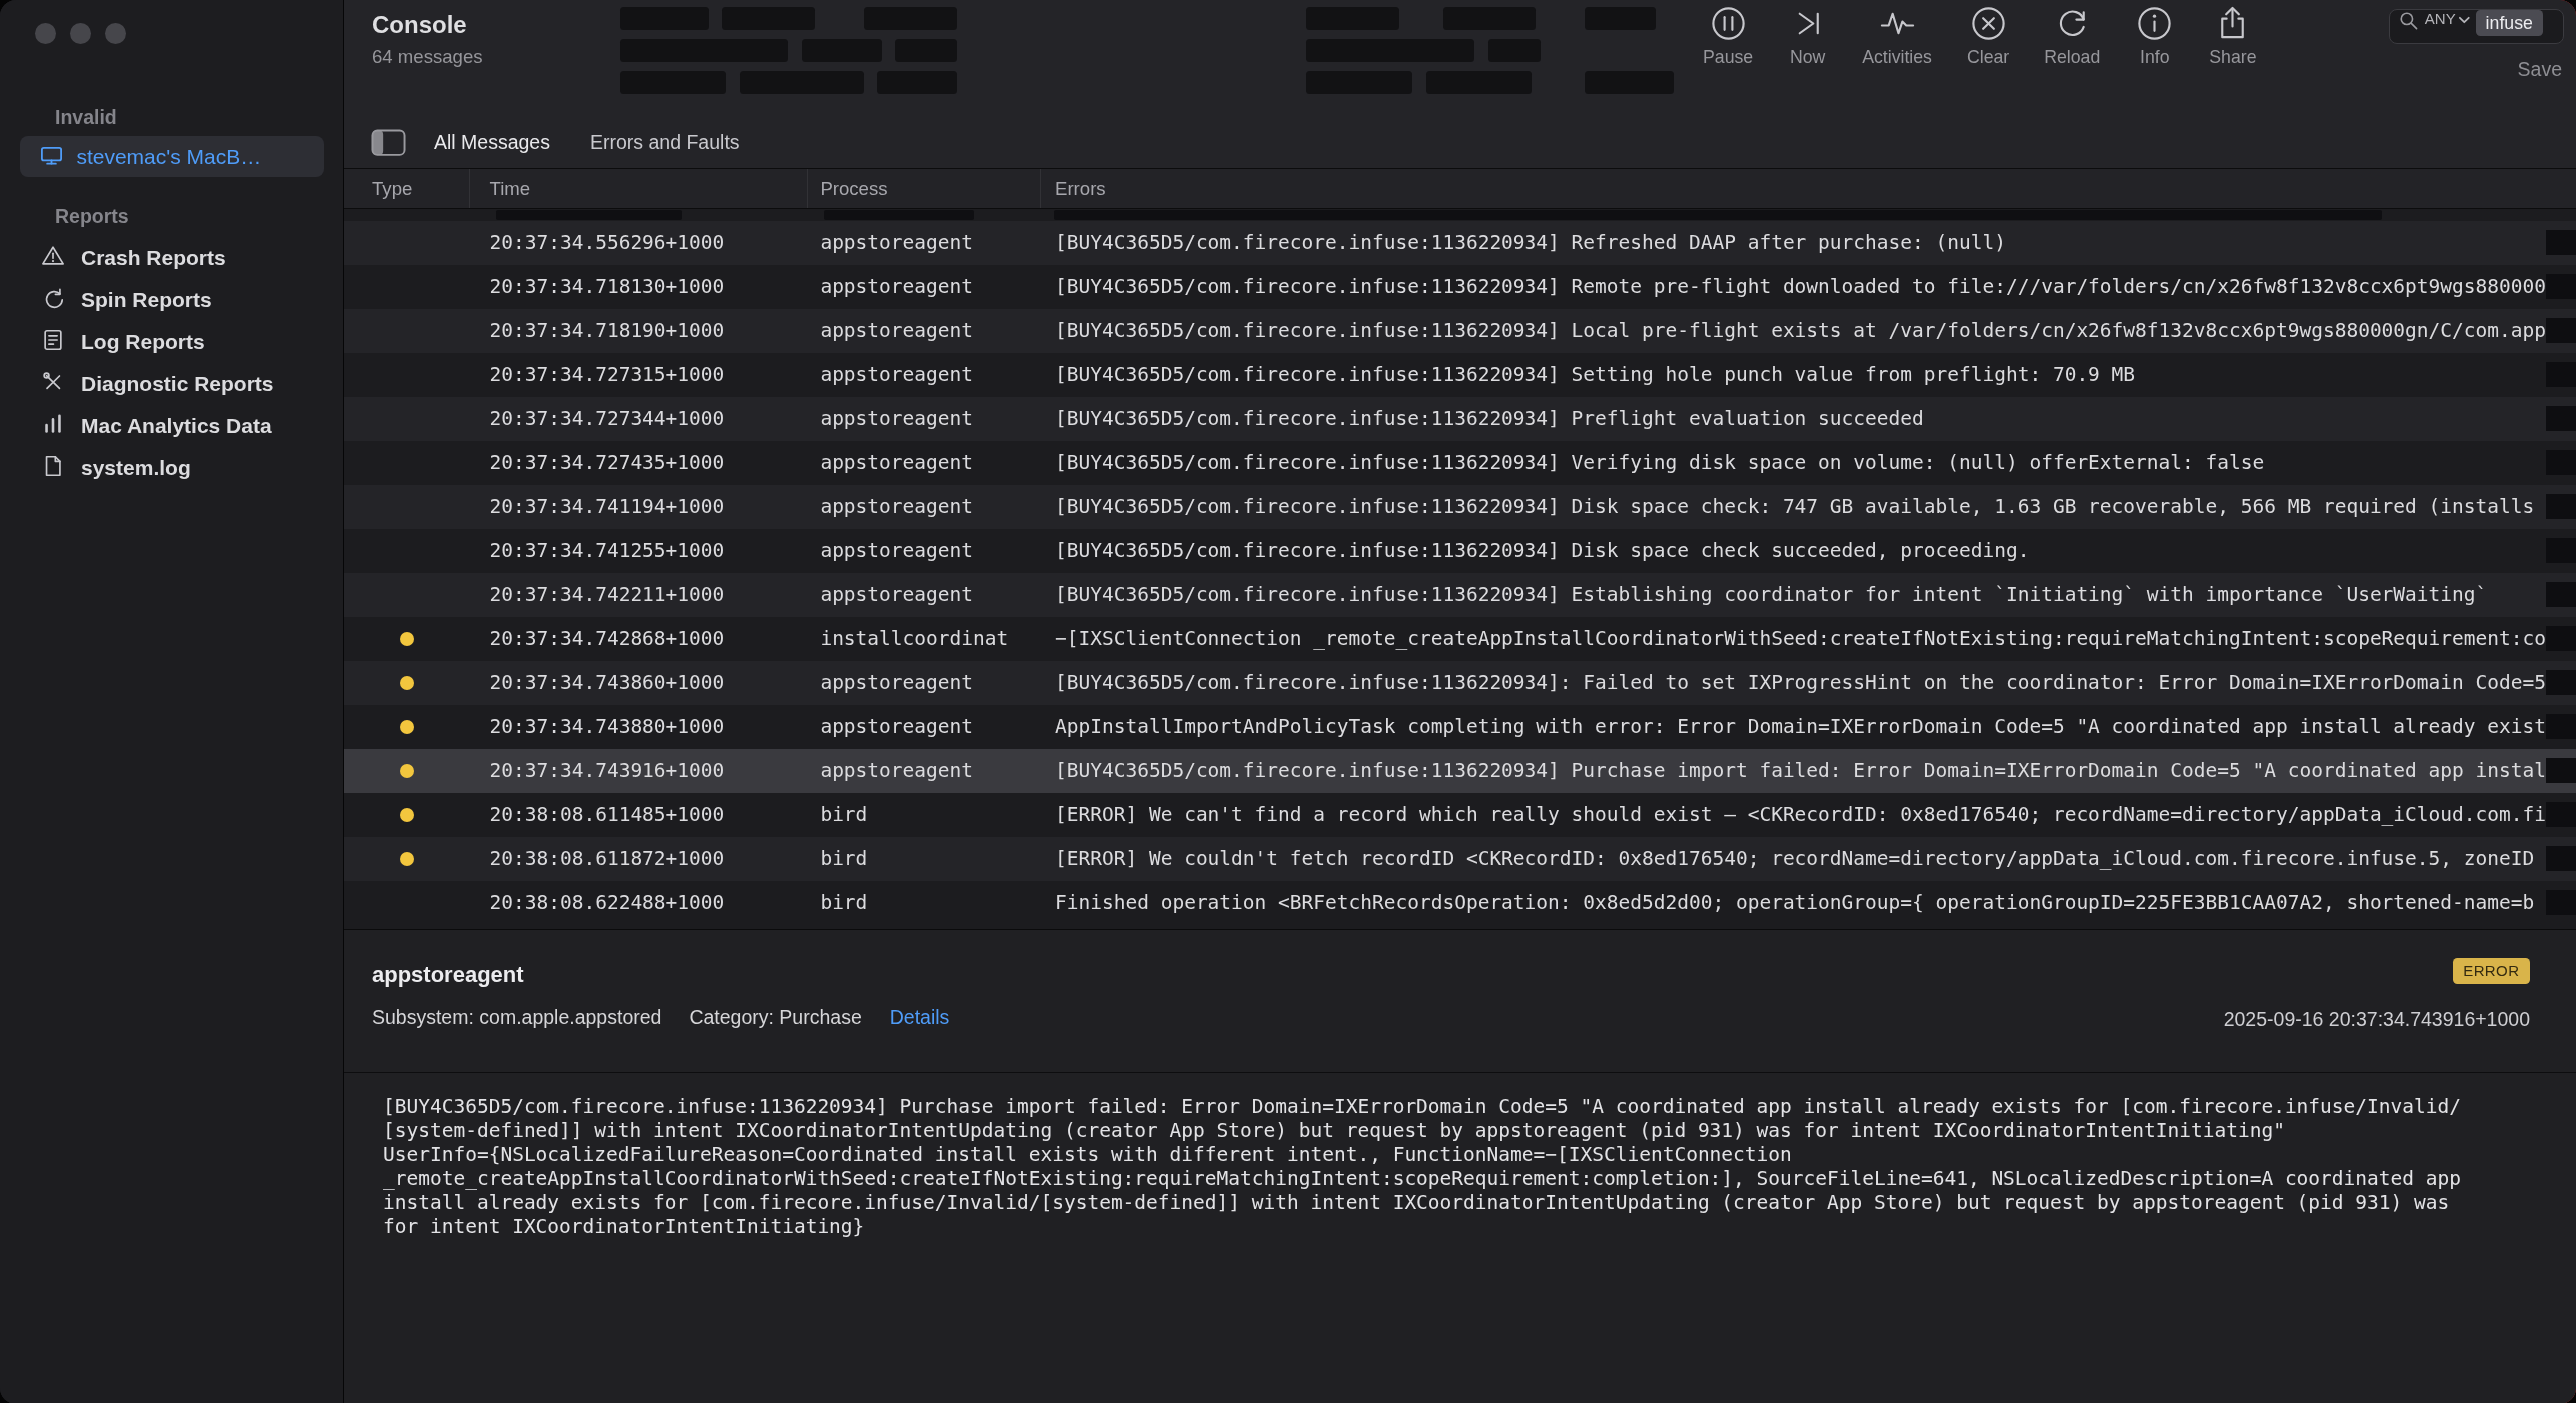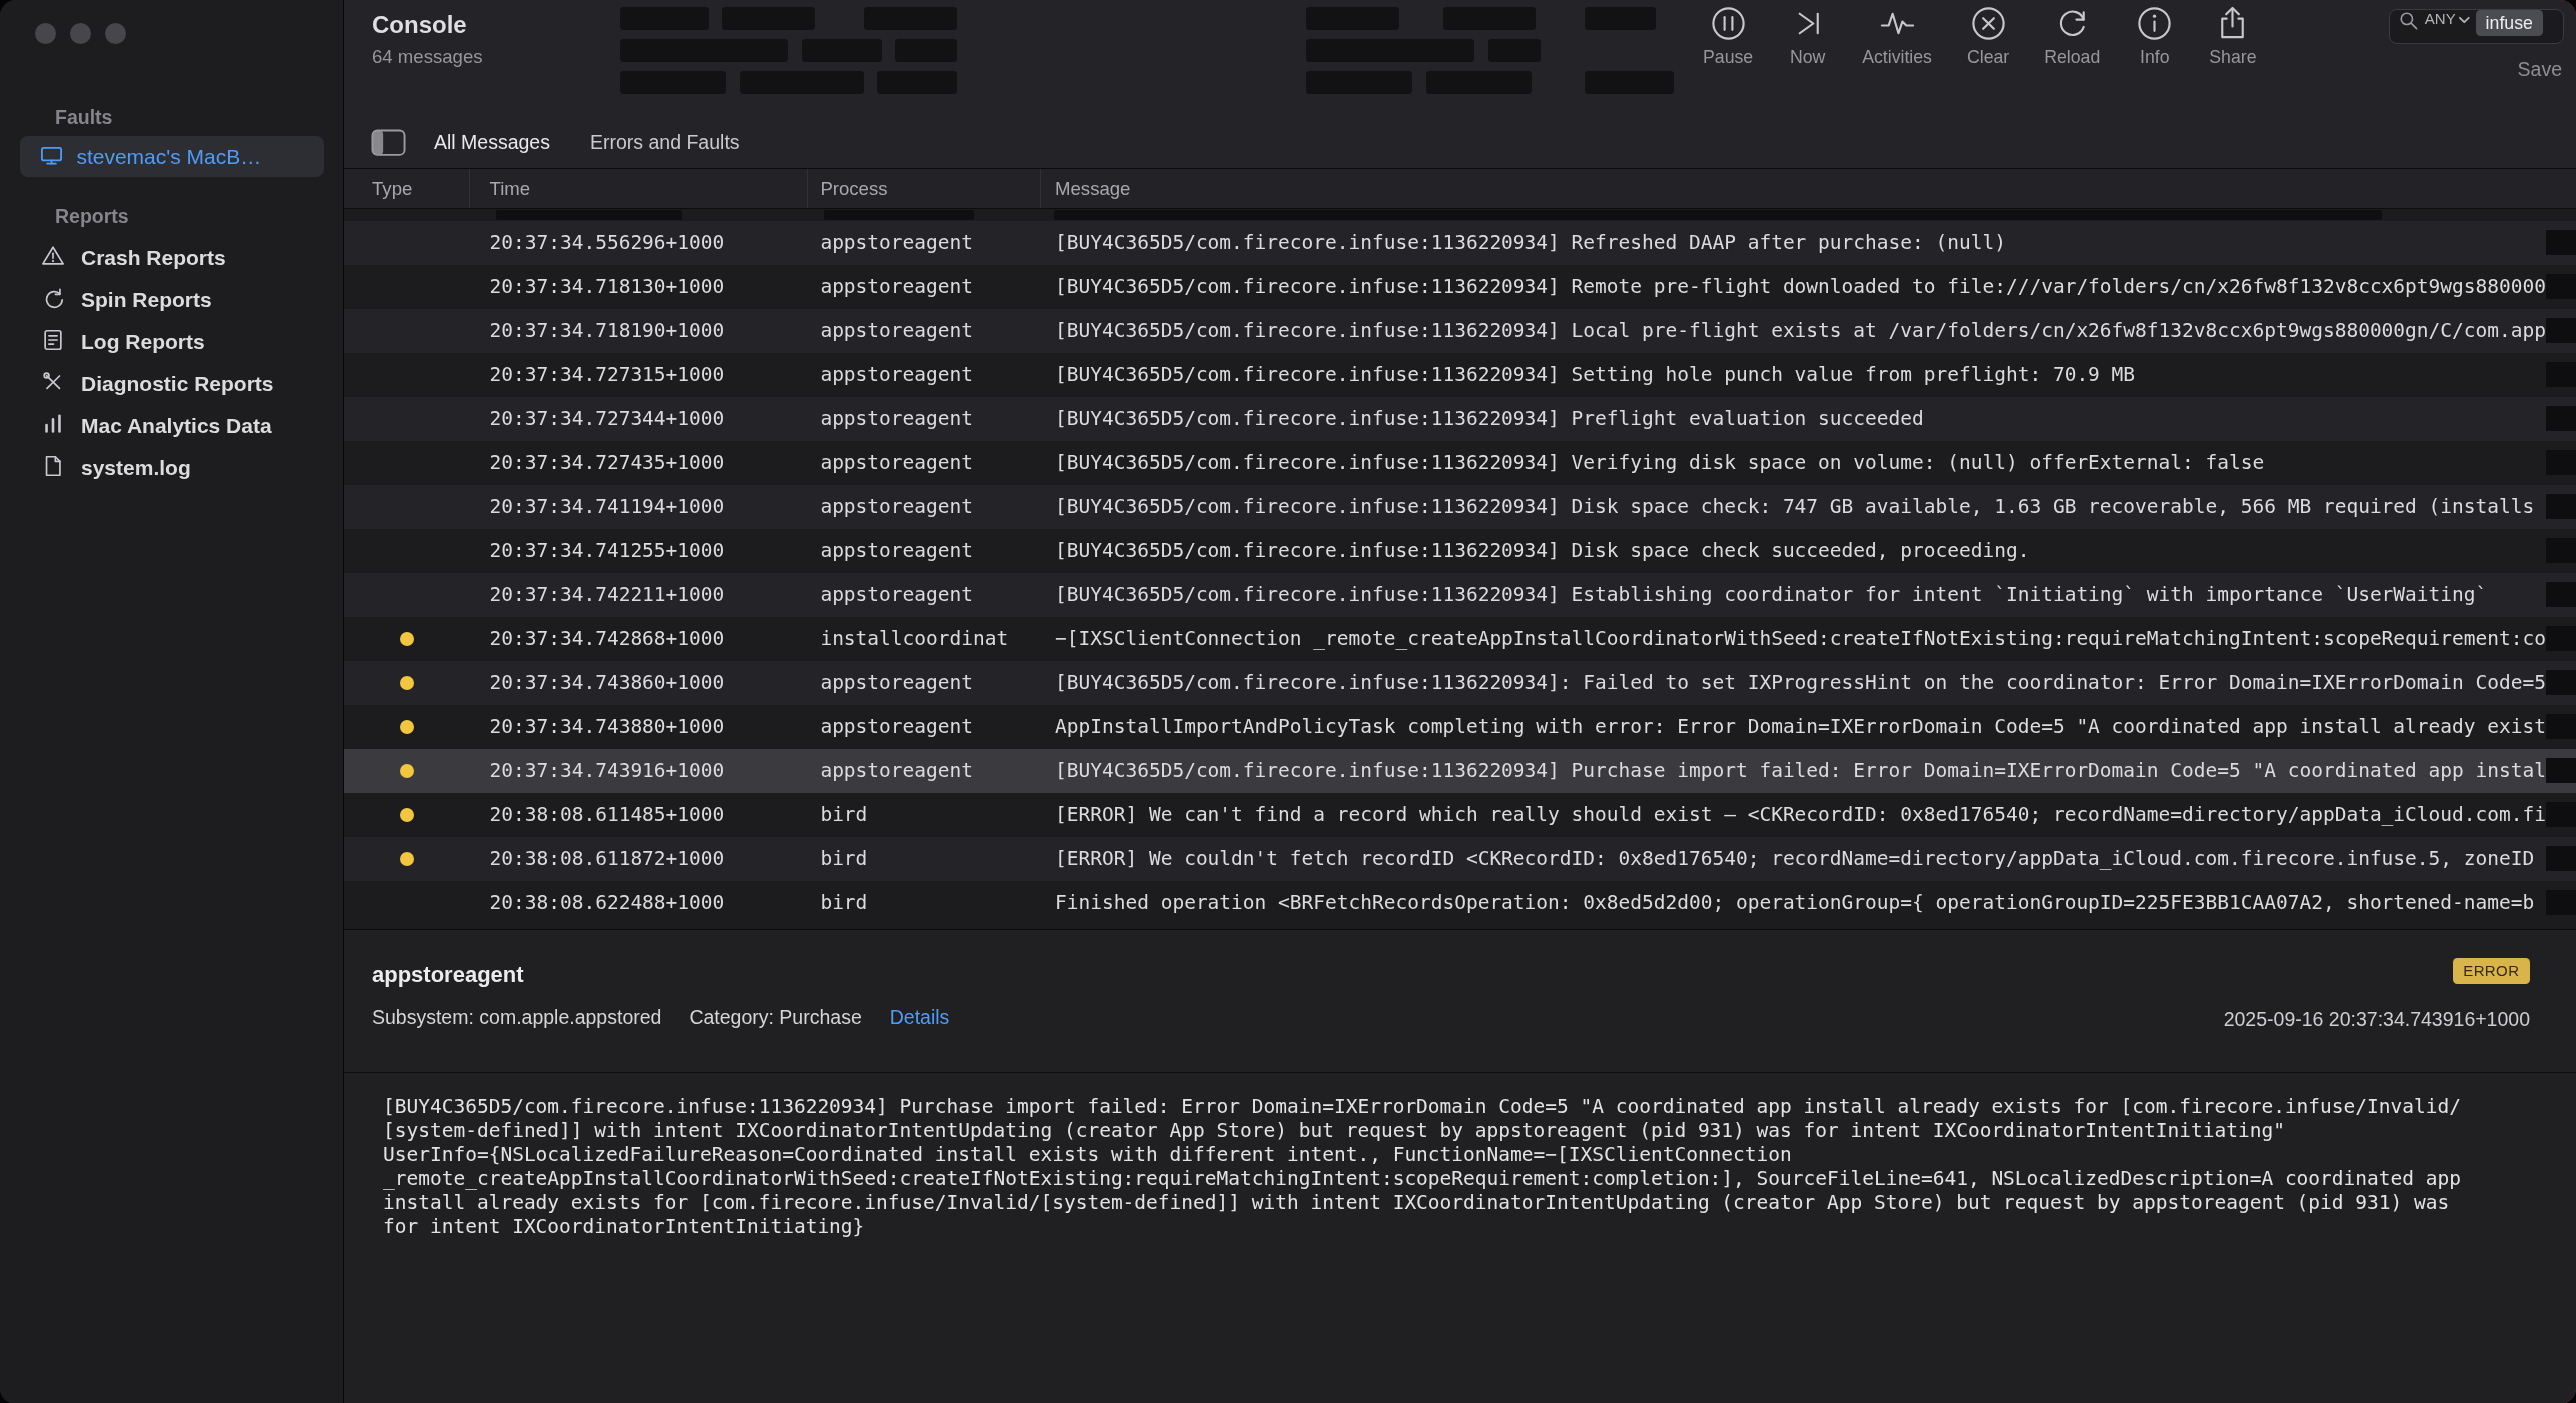--- a/index.html
+++ b/index.html
@@ -79,21 +79,21 @@
 <body>
 
 <div class="window">
 
   <aside class="sidebar">
     <div class="traffic">
       <span class="tl"></span>
       <span class="tl"></span>
       <span class="tl"></span>
     </div>
-    <div class="side-title t-devices">Faults</div>
+    <div class="side-title t-devices">Invalid</div>
     <div class="device-item">
       <span class="d-icon"><svg viewBox="0 0 26 26">
             <rect x="3" y="5" width="20" height="13" rx="2"></rect>
             <line x1="13" y1="18" x2="13" y2="21.5"></line>
             <line x1="8.5" y1="21.5" x2="17.5" y2="21.5"></line>
           </svg></span>
       <span class="device-label">stevemac's MacB…</span>
     </div>
     <div class="side-title t-reports">Reports</div>
     <div id="reports-list">
@@ -253,21 +253,21 @@
           </svg>
       </span>
       <span class="tab tab1">All Messages</span>
       <span class="tab tab2">Errors and Faults</span>
     </div>
 
     <div class="thead">
       <span class="h h-type">Type</span>
       <span class="h h-time">Time</span>
       <span class="h h-proc">Process</span>
-      <span class="h h-msg">Message</span>
+      <span class="h h-msg">Errors</span>
     </div>
 
     <div class="tbody" id="tbody">
       <div class="sliver">
         <span class="rb" style="left:152px;width:186px"></span>
         <span class="rb" style="left:480px;width:150px"></span>
         <span class="rb" style="left:710px;width:1328px"></span>
       </div>
     <div class="trow light">
           <span class="c-type"></span>

